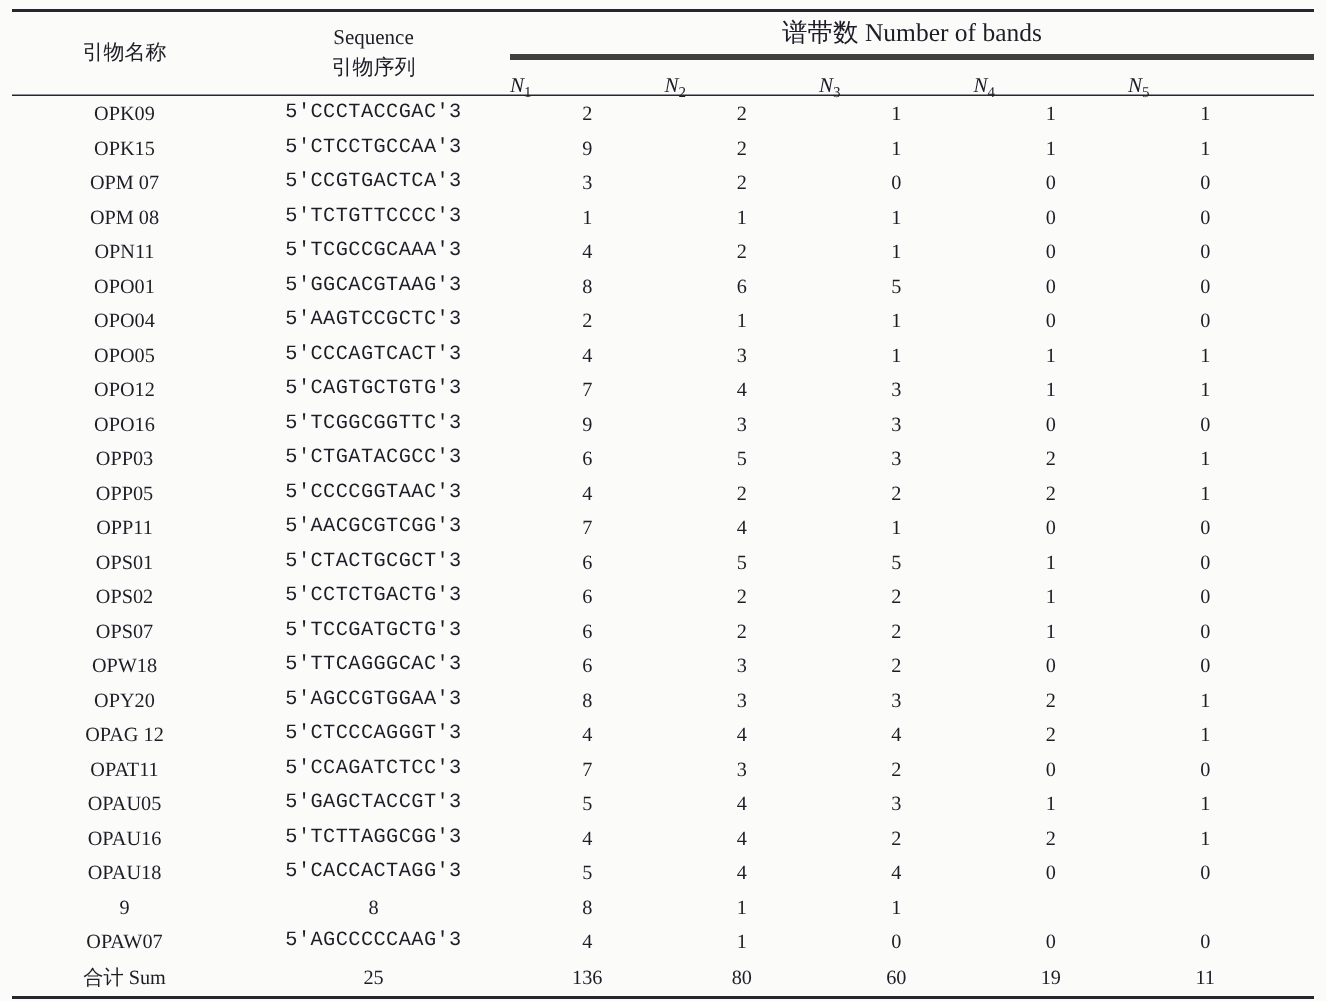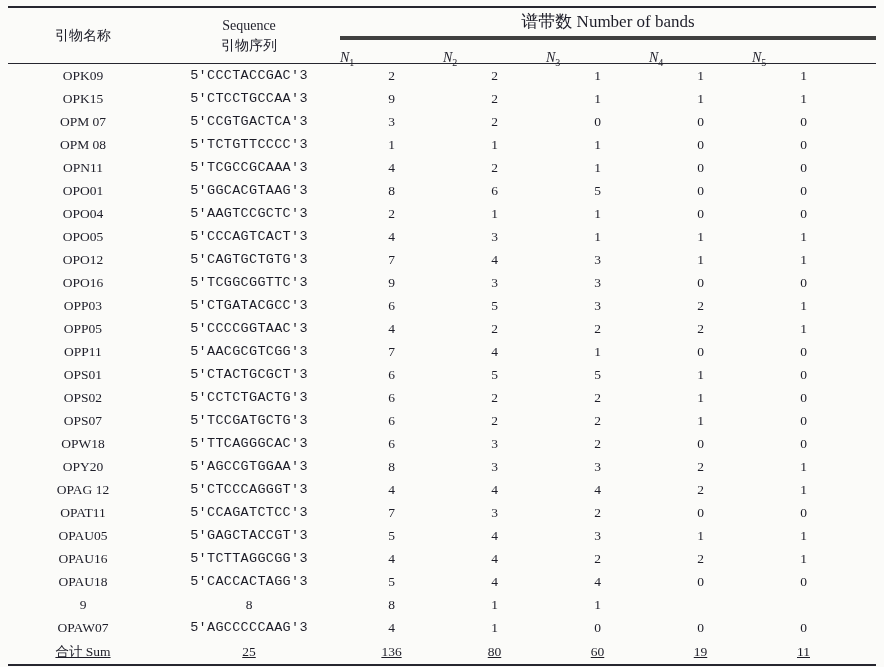--- a/index.html
+++ b/index.html
@@ -32,21 +32,21 @@
   .ncell i { font-style:italic; }
   .ncell sub { font-size:10px; }
 
   
   .tbody { width:868px; }
   .row { display:grid; grid-template-columns:150px 182px repeat(5,103px); height:23px; }
   .cell { text-align:center; line-height:23px; font-size:13.5px; white-space:nowrap; overflow:hidden; }
   .cell.seq { letter-spacing:0.3px;font-family:Liberation Mono, monospace; }
 
   
-  .sumrow { display:grid; grid-template-columns:150px 182px repeat(5,103px); height:25px;text-decoration:underline; }
+  .sumrow { display:grid; grid-template-columns:150px 182px repeat(5,103px); height:25px; }
   .sumrow .cell { line-height:25px; }
 </style>
 </head>
 <body>
 
 <div class="page">
   <div class="tbl">
 
     <div class="rule"></div>
 

